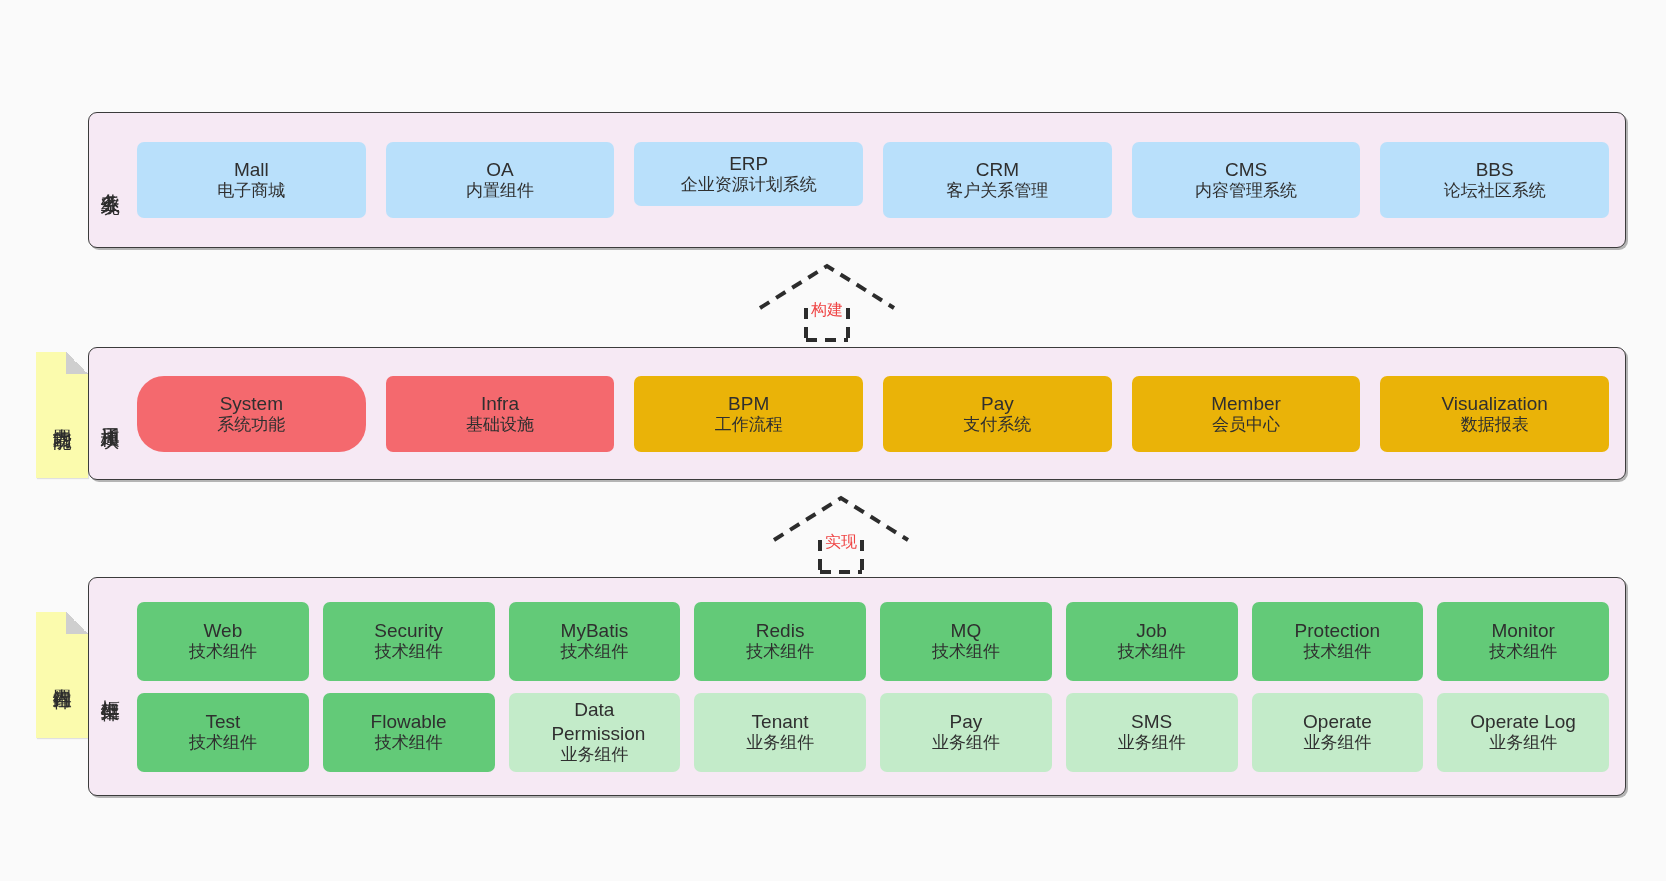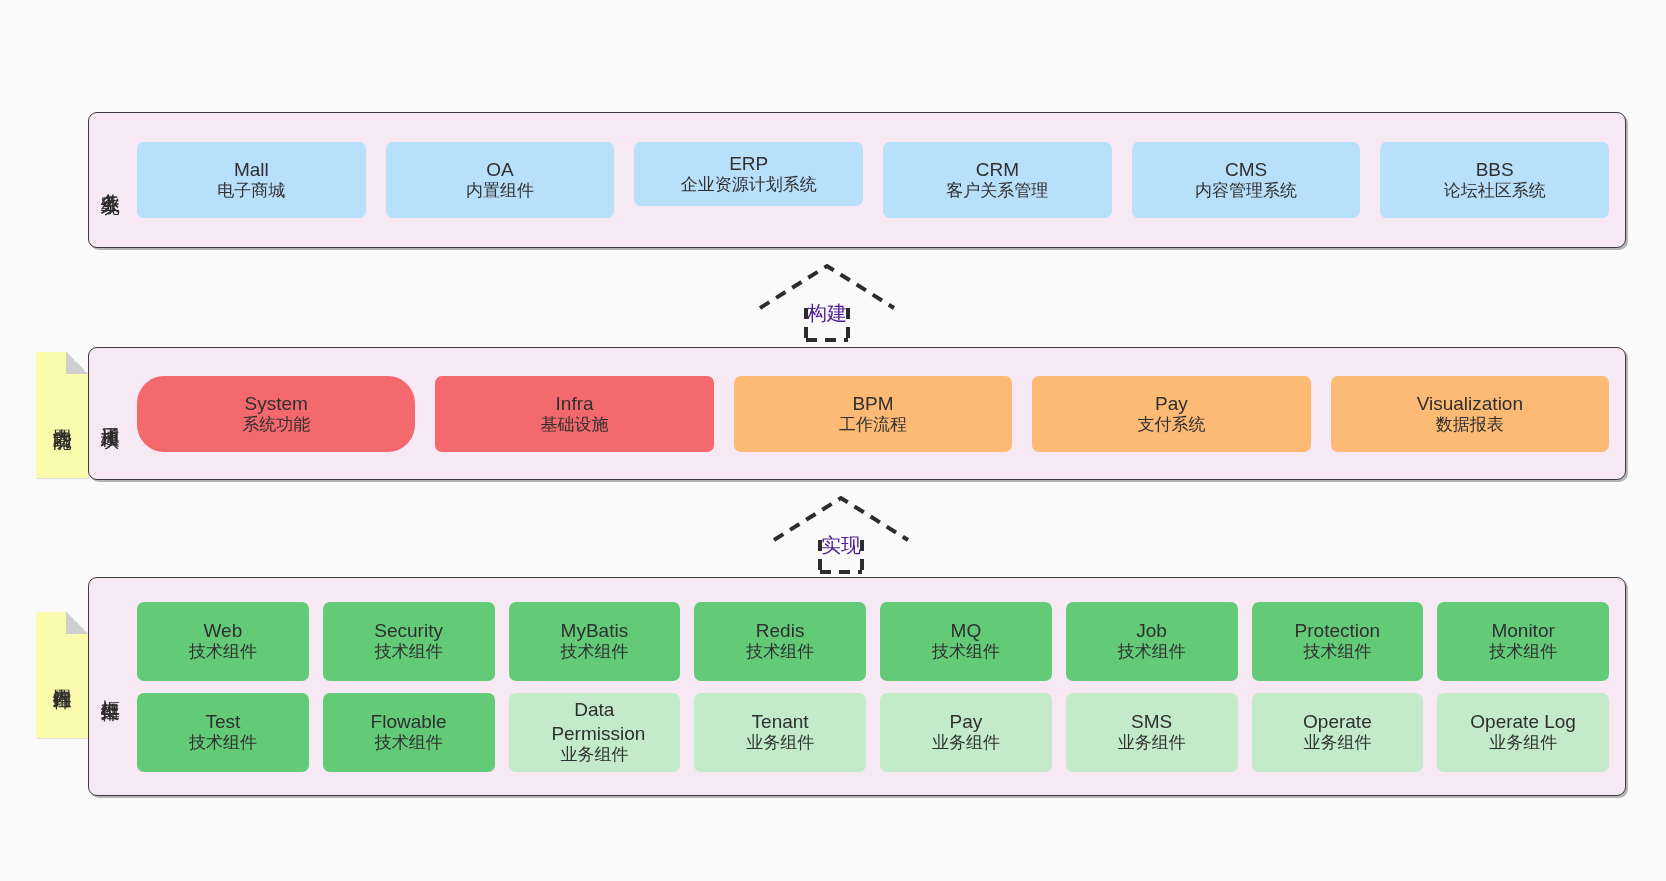--- a/index.html
+++ b/index.html
@@ -62,21 +62,21 @@
     color: #2f2f2f;
     padding: 6px 4px;
     line-height: 1.22;
   }
   .card .en { font-size: 19px; }
   .card .cn { font-size: 17px; }
   .card.two-line-en .en { font-size: 19px; }
 
   .c-blue       { background: #b9e0fb; }
   .c-red        { background: #f4696e; }
-  .c-pink       { background: #fdba74; }
+  .c-pink       { background: #eab308; }
   .c-green      { background: #63ca78; }
   .c-lightgreen { background: #c3ebc9; }
 
   
   .sticky {
     position: absolute;
     background: #fbfbad;
     display: flex;
     align-items: center;
     justify-content: center;
@@ -95,22 +95,22 @@
     top: 0; right: 0;
     width: 22px; height: 22px;
     background: linear-gradient(225deg, #fafafa 0 50%, #cfcfcf 50% 100%);
   }
 
   
   .arrow { position: absolute; }
   .arrow svg { display: block; overflow: visible; }
   .arrow-label {
     position: absolute;
-    font-size: 20px;
-    color: #4c1d95;
+    font-size: 16px;
+    color: #ef4444;
     background: transparent;
     white-space: nowrap;
     left: 50%;
     transform: translateX(-50%);
   }
 </style>
 </head>
 <body>
 
 <div class="canvas">
@@ -177,20 +177,24 @@
         </div>
         <div class="card c-pink" style="height:76px;">
           <span class="en">BPM</span>
           <span class="cn">工作流程</span>
         </div>
         <div class="card c-pink" style="height:76px;">
           <span class="en">Pay</span>
           <span class="cn">支付系统</span>
         </div>
         <div class="card c-pink" style="height:76px;">
+          <span class="en">Member</span>
+          <span class="cn">会员中心</span>
+        </div>
+        <div class="card c-pink" style="height:76px;">
           <span class="en">Visualization</span>
           <span class="cn">数据报表</span>
         </div>
       </div>
     </div>
   </div>
 
   <div class="arrow" style="left:770px; top:494px; width:142px; height:80px;">
     <svg width="142" height="80" viewBox="0 0 142 80" aria-hidden="true">
       <g fill="none" stroke="#2c2c2c" stroke-width="4" stroke-dasharray="11,8" stroke-linecap="butt">

